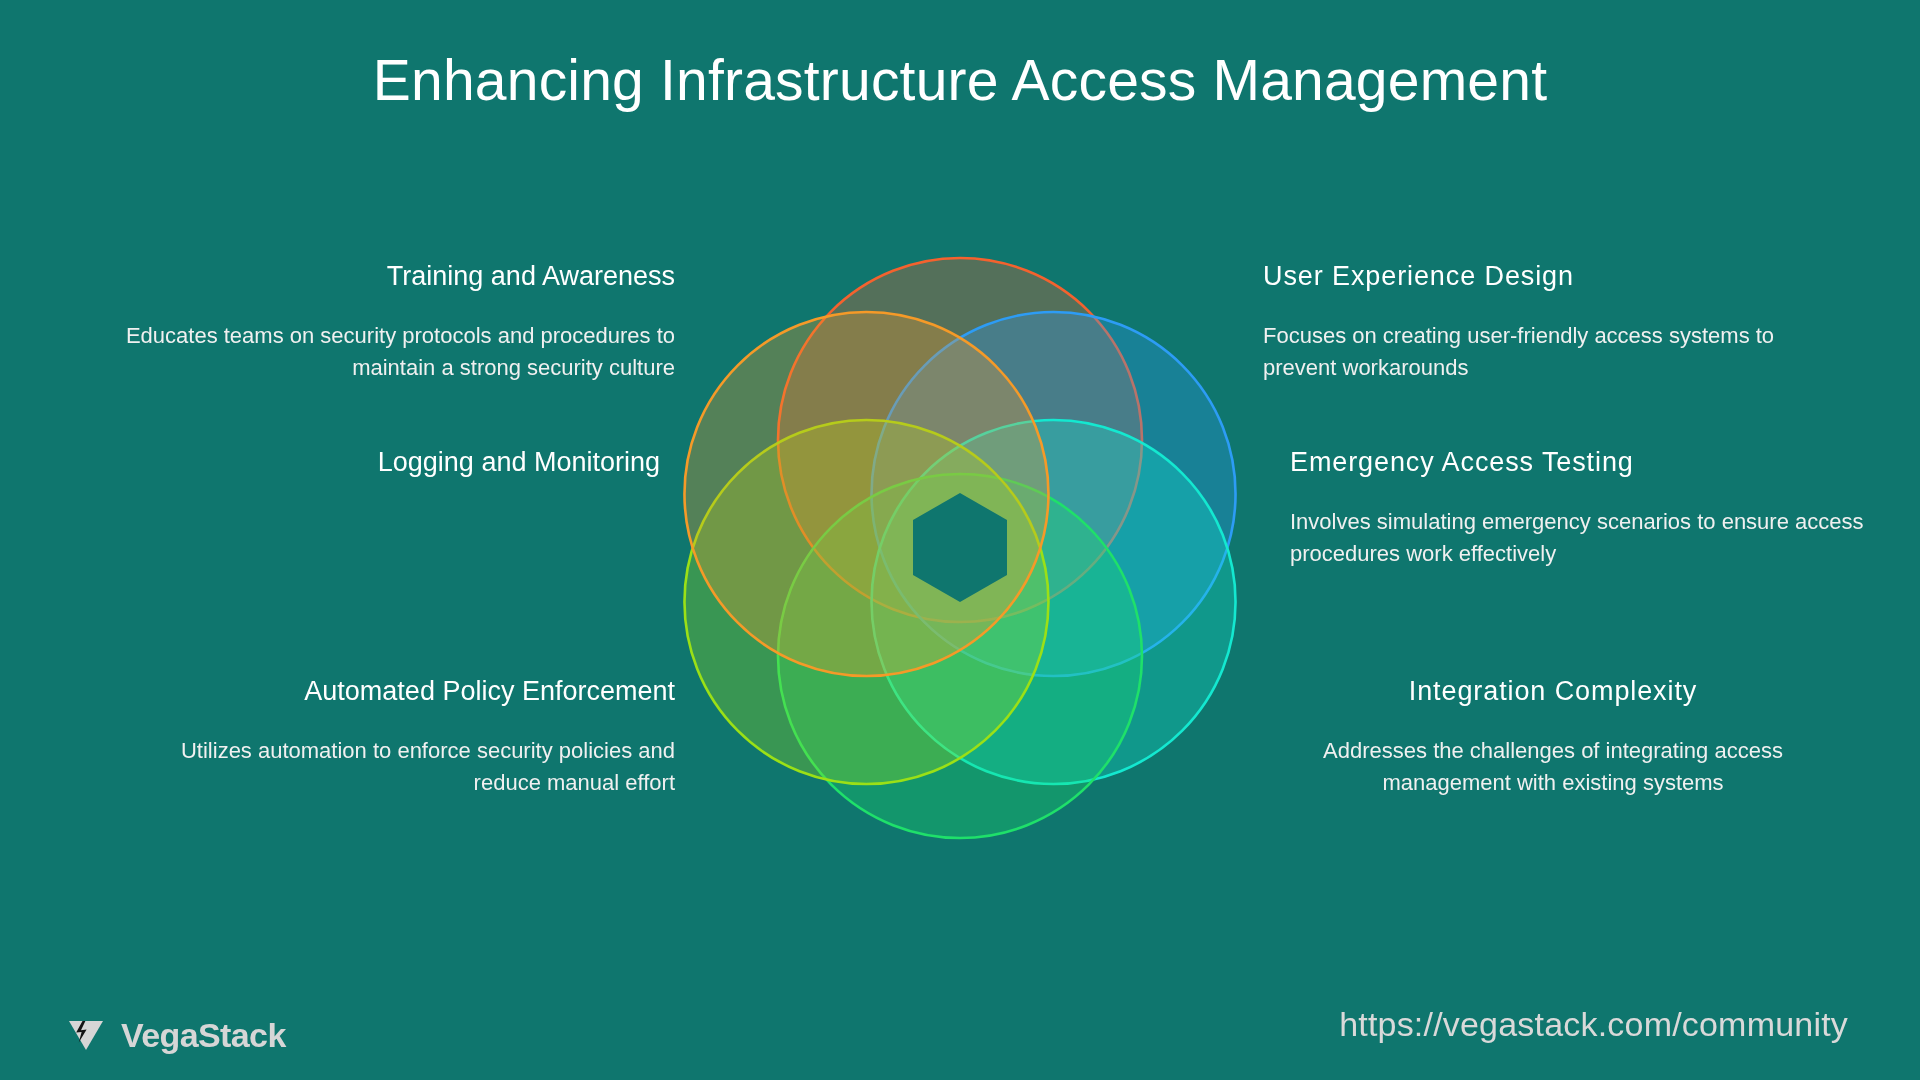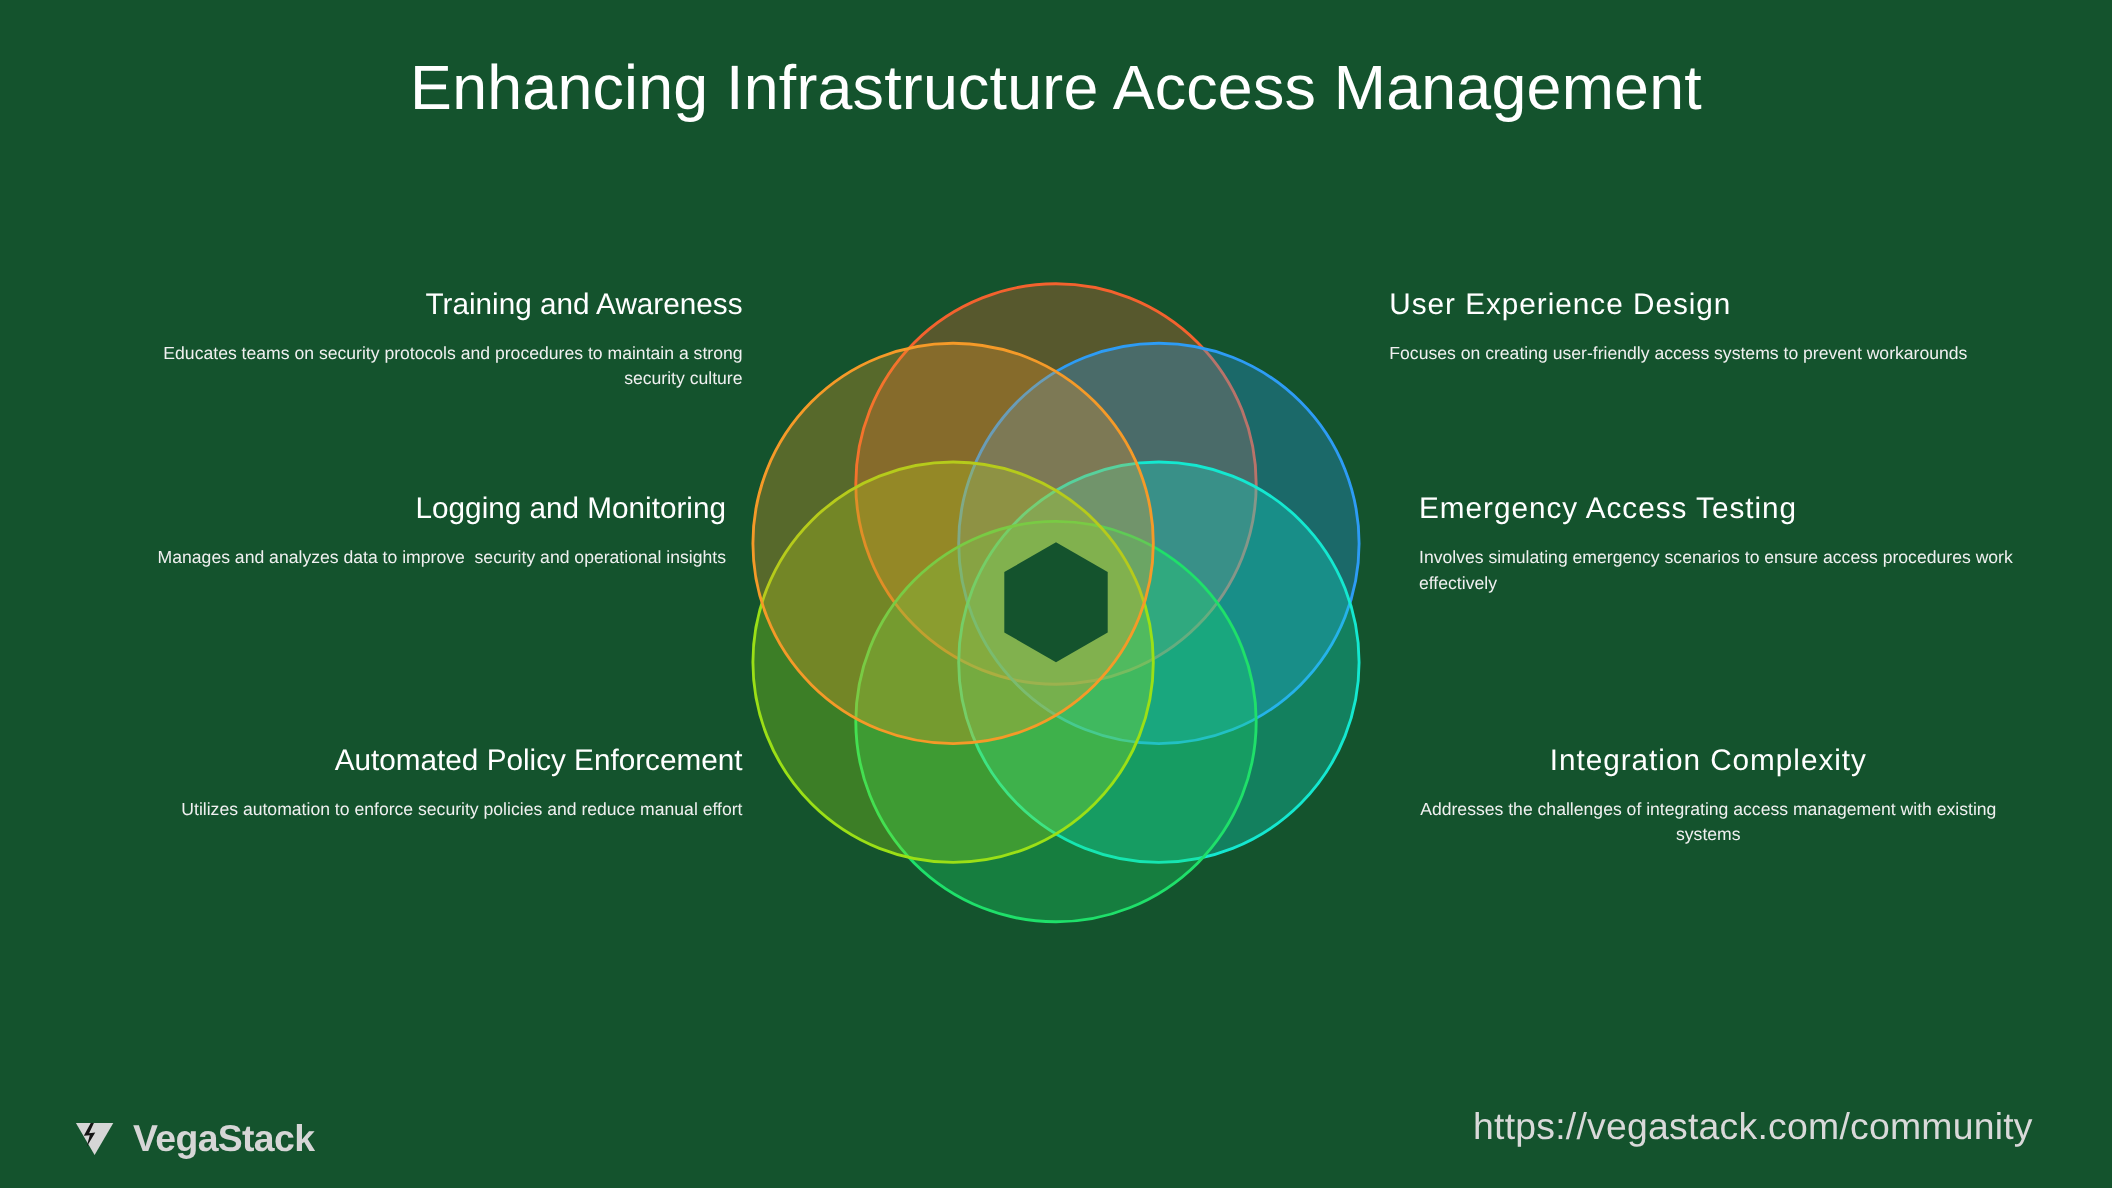--- a/index.html
+++ b/index.html
@@ -14,21 +14,21 @@
 
   body {
     font-family: "Liberation Sans", sans-serif;
     color: #ffffff;
     position: relative;
   }
 
   .slide {
     position: absolute;
     inset: 0;
-    background: #14532d;
+    background: #0f766e;
   }
 
   
   .title {
     position: absolute;
     top: 48px;
     left: 0;
     width: 100%;
     text-align: center;
     font-size: 57px;
@@ -53,25 +53,25 @@
     font-size: 27px;
     font-weight: 400;
     color: #ffffff;
     line-height: 1.25;
     white-space: nowrap;
     margin-top: 45px;
   }
   .col-right .block-head { letter-spacing: 0.9px; }
 
   .block-body {
-    font-size: 16px;
+    font-size: 22px;
     font-weight: 400;
     color: #f0f0f0;
     line-height: 1.45;
-    margin-top: 16px;
+    margin-top: 26px;
     white-space: pre-wrap;
   }
 
   
   .b-l1 { position: absolute; top: 0;   right: 0; width: 560px; }
   .b-l2 { position: absolute; top: 186; right: 15px; width: 560px; }
   .b-l3 { position: absolute; top: 415px; right: 0; width: 560px; }
 
   .b-r1 { position: absolute; top: 0;   left: 0;  width: 580px; }
   .b-r2 { position: absolute; top: 186px; left: 27px; width: 580px; }
@@ -128,21 +128,20 @@
 
   <div class="col col-left">
 
     <div class="block b-l1">
       <div class="block-head">Training and Awareness</div>
       <div class="block-body">Educates teams on security protocols and procedures to maintain a strong security culture</div>
     </div>
 
     <div class="block b-l2">
       <div class="block-head">Logging and Monitoring</div>
-      <div class="block-body">Manages and analyzes data to improve  security and operational insights</div>
     </div>
 
     <div class="block b-l3">
       <div class="block-head">Automated Policy Enforcement</div>
       <div class="block-body">Utilizes automation to enforce security policies and reduce manual effort</div>
     </div>
 
   </div>
 
   <div class="col col-right">

